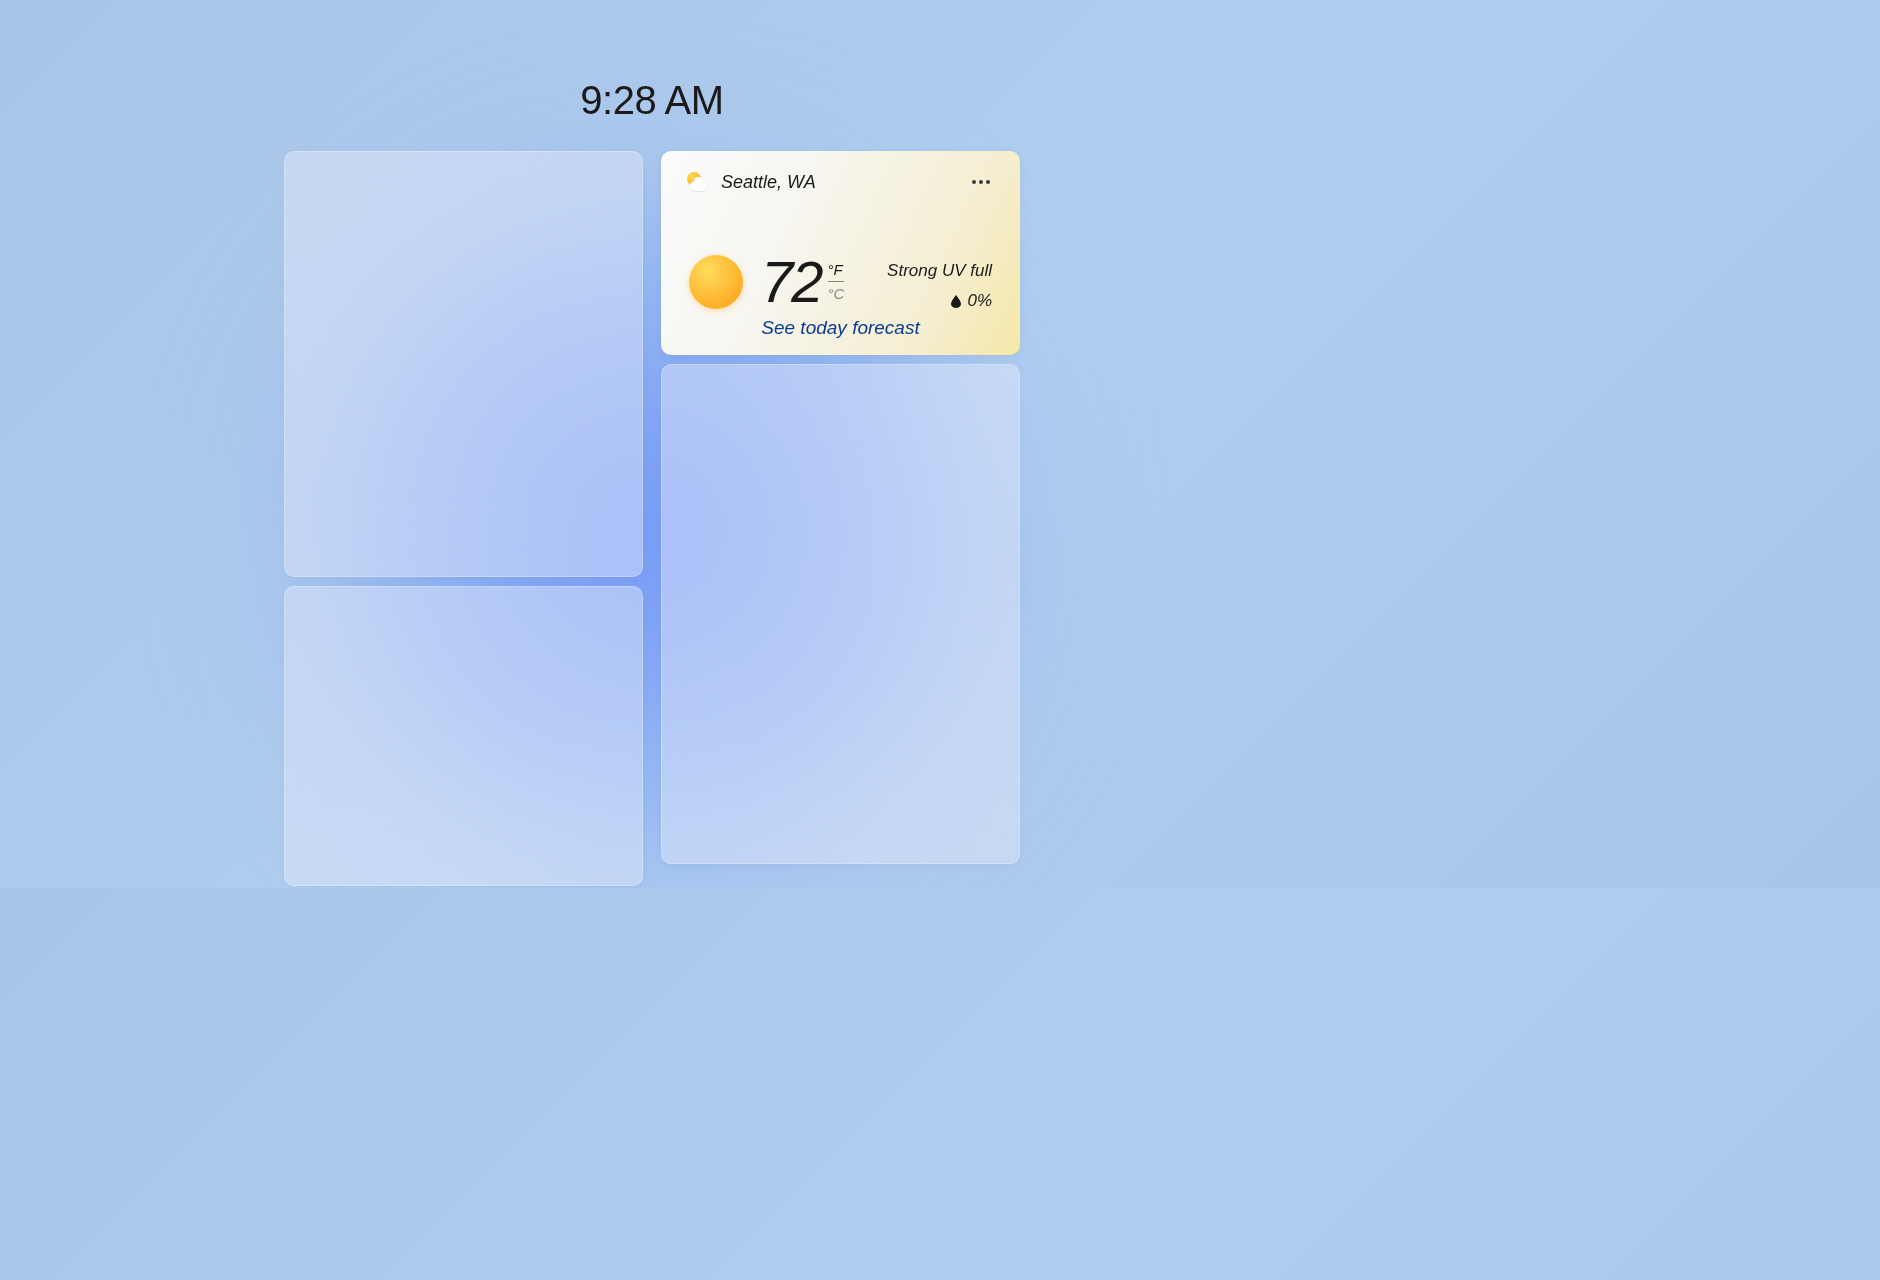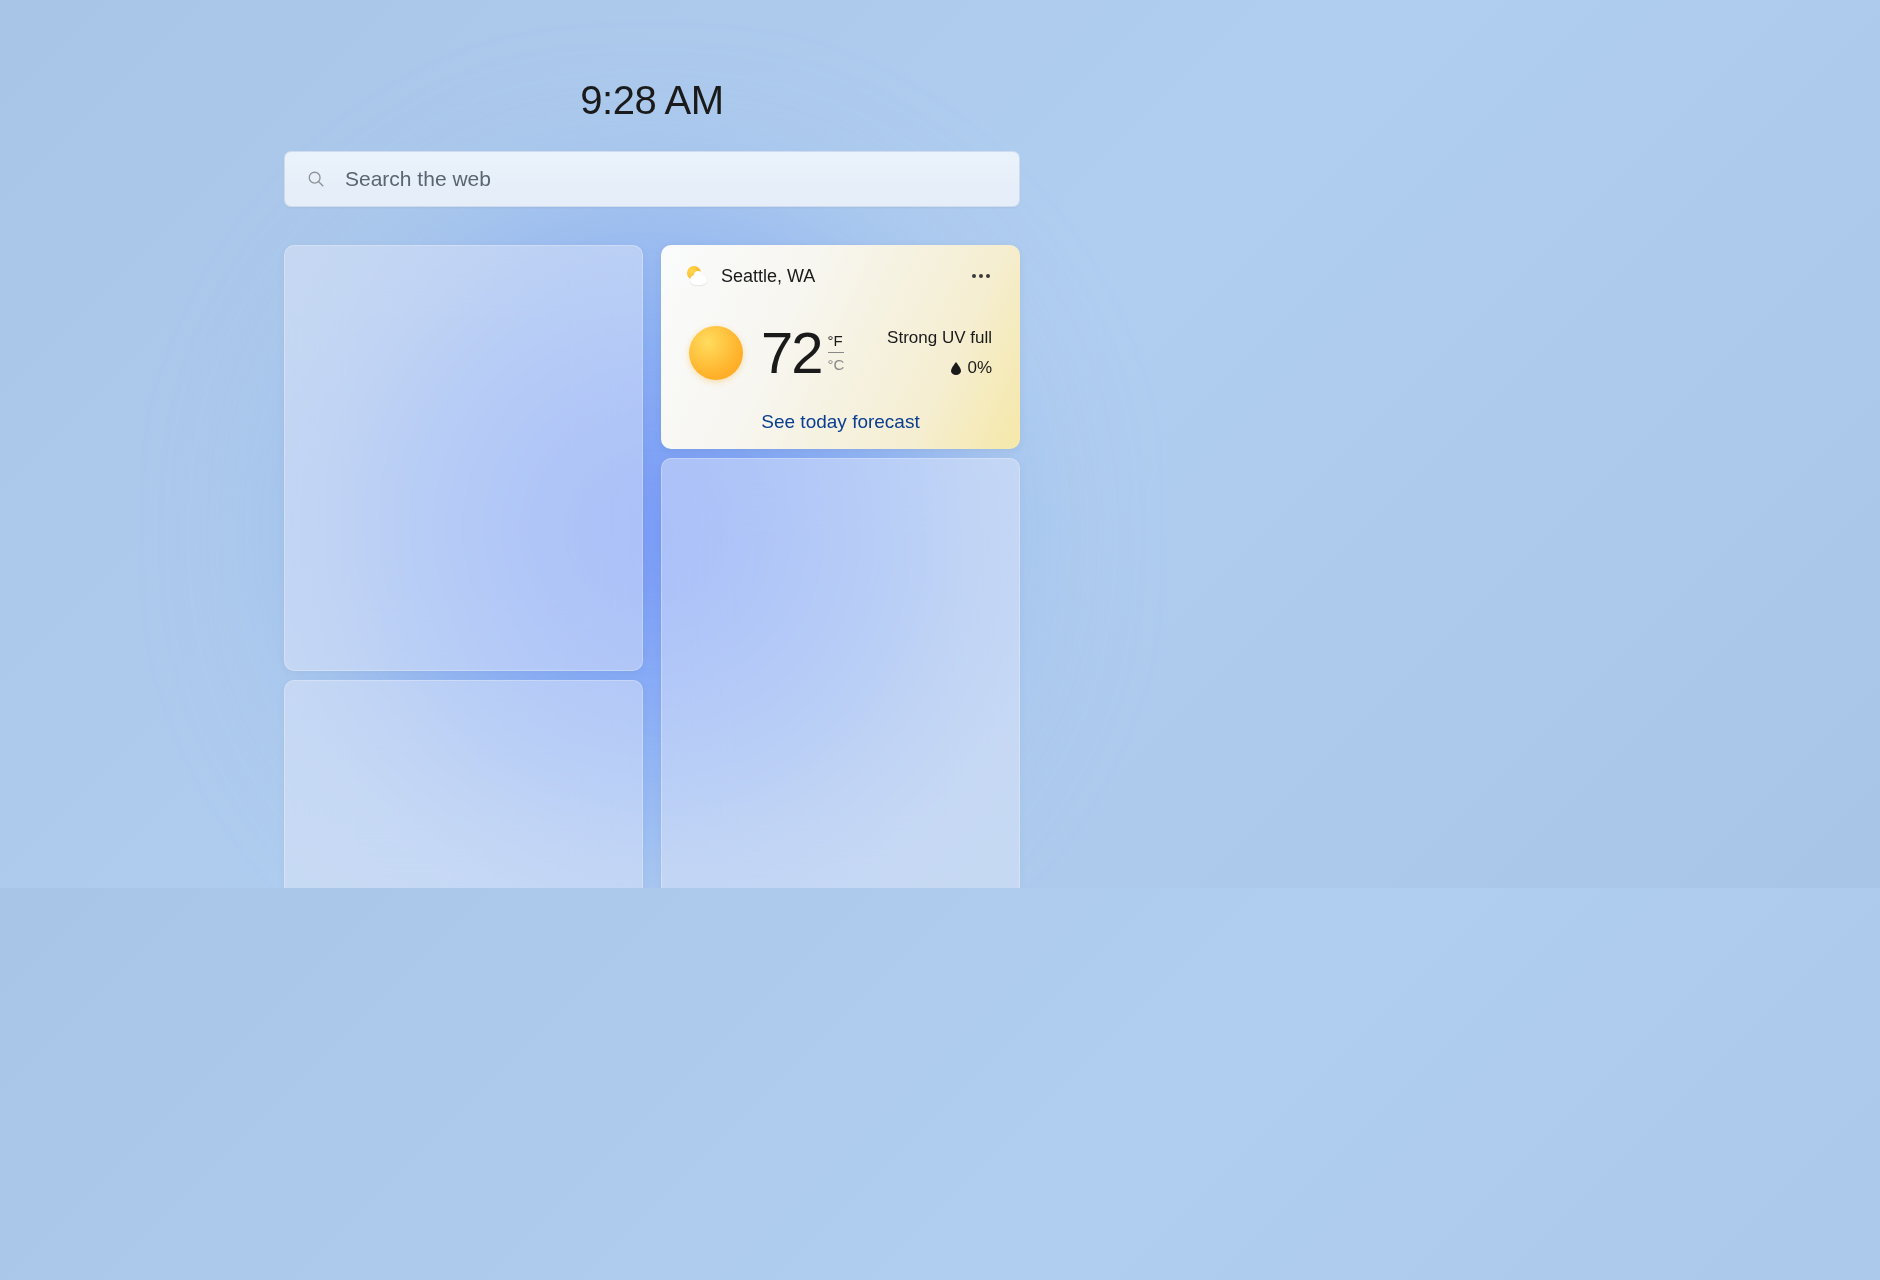--- a/index.html
+++ b/index.html
@@ -75,20 +75,21 @@
     .widgets-grid {
       display: grid;
       grid-template-columns: 1fr 1fr;
       gap: 18px;
     }
 
     .left-col, .right-col {
       display: flex;
       flex-direction: column;
       gap: 9px;
+      font-style: italic;
     }
 
     .widget {
       background: rgba(230, 235, 250, 0.45);
       backdrop-filter: blur(30px);
       -webkit-backdrop-filter: blur(30px);
       border-radius: 10px;
       border: 1px solid rgba(255,255,255,0.25);
       box-shadow: 0 2px 8px rgba(0,0,0,0.04);
     }
@@ -181,21 +182,21 @@
     .more-button span {
       width: 4px;
       height: 4px;
       background: #3a3a3a;
       border-radius: 50%;
     }
 
     .weather-body {
       display: flex;
       justify-content: space-between;
-      align-items: center;
+      align-items: flex-end;
       padding: 0 4px;
       flex: 1;
     }
 
     .weather-main {
       display: flex;
       align-items: center;
       gap: 18px;
     }
 
@@ -276,27 +277,20 @@
     }
   </style>
 </head>
 <body>
 
 <div class="glow"></div>
 
 <div class="container">
   <div class="clock">9:28 AM</div>
 
-  <div class="search-bar">
-    <svg class="search-icon" viewBox="0 0 20 20" fill="none" stroke="#555" stroke-width="1.5">
-      <circle cx="8.5" cy="8.5" r="6"></circle>
-      <line x1="13" y1="13" x2="18" y2="18"></line>
-    </svg>
-    <span class="search-placeholder">Search the web</span>
-  </div>
 
   <div class="widgets-grid">
     <div class="left-col">
       <div class="widget widget-left-1"></div>
       <div class="widget widget-left-2"></div>
     </div>
     <div class="right-col">
       <div class="weather-widget">
         <div class="weather-header">
           <div class="weather-header-left">

